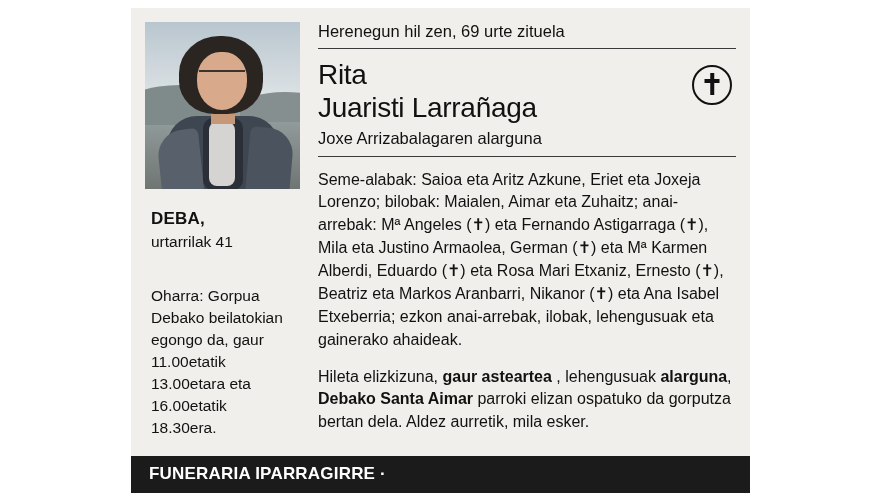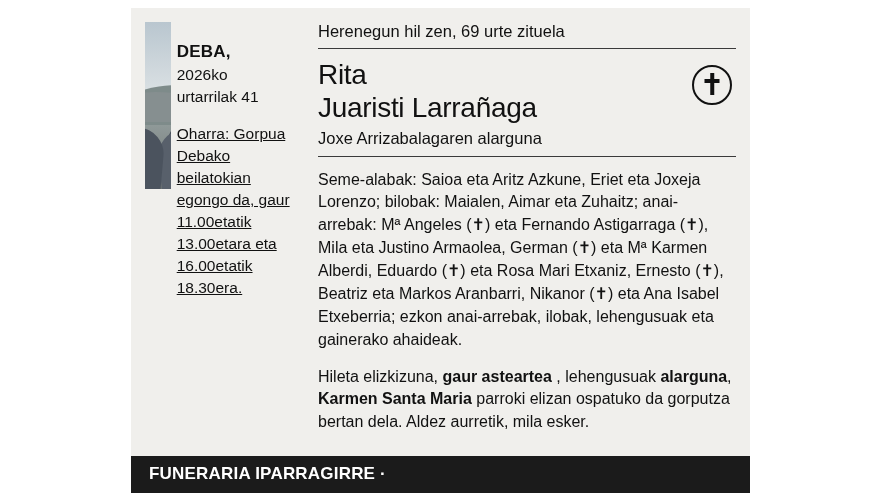--- a/index.html
+++ b/index.html
@@ -33,20 +33,21 @@
     display: flex;
     flex-direction: row;
     padding: 14px 14px 8px 14px;
     box-sizing: border-box;
   }
   
   .left-col {
     width: 155px;
     flex: 0 0 155px;
     display: flex;
+    flex-direction: column;
   }
   .photo {
     width: 155px;
     height: 167px;
     position: relative;
     overflow: hidden;
     background: #8aa2b4;
   }
   .photo .sky {
     position: absolute;
@@ -144,22 +145,21 @@
   }
   .left-text .city {
     font-weight: bold;
     font-size: 17px;
     letter-spacing: .2px;
   }
   .left-text .block {
     margin: 0;
   }
   .left-text .note {
-    margin-top: 15px;
-    text-decoration: underline;
+    margin-top: 32px;
   }
   
   .right-col {
     flex: 1 1 auto;
     padding-left: 18px;
     display: flex;
     flex-direction: column;
   }
   .kicker {
     font-size: 16.5px;
@@ -260,21 +260,20 @@
           <div class="scarf"></div>
           <div class="scarf2"></div>
           <div class="neck"></div>
           <div class="hair"></div>
           <div class="face"></div>
           <div class="glasses"></div>
         </div>
 
         <div class="left-text">
           <div class="block city">DEBA,</div>
-          <div class="block">2026ko</div>
           <div class="block">urtarrilak 41</div>
           <div class="block note">Oharra: Gorpua Debako beilatokian egongo da, gaur 11.00etatik 13.00etara eta 16.00etatik 18.30era.</div>
         </div>
       </div>
 
       <div class="right-col">
         <div class="kicker">Herenegun hil zen, 69 urte zituela</div>
         <div class="rule"></div>
 
         <div class="name-row">
@@ -286,21 +285,21 @@
             <div class="v"></div>
             <div class="h"></div>
           </div>
         </div>
 
         <div class="subtitle">Joxe Arrizabalagaren alarguna</div>
         <div class="rule2"></div>
 
         <p class="para">Seme-alabak: Saioa eta Aritz Azkune, Eriet eta Joxeja Lorenzo; bilobak: Maialen, Aimar eta Zuhaitz; anai-arrebak: Mª Angeles (✝) eta Fernando Astigarraga (✝), Mila eta Justino Armaolea, German (✝) eta Mª Karmen Alberdi, Eduardo (✝) eta Rosa Mari Etxaniz, Ernesto (✝), Beatriz eta Markos Aranbarri, Nikanor (✝) eta Ana Isabel Etxeberria; ezkon anai-arrebak, ilobak, lehengusuak eta gainerako ahaideak.</p>
 
-        <p class="para"><span>Hileta elizkizuna, </span><b>gaur asteartea</b><span> , lehengusuak </span><b>alarguna</b><span>, </span><b>Karmen Santa Maria</b><span> parroki elizan ospatuko da gorputza bertan dela. Aldez aurretik, mila esker.</span></p>
+        <p class="para"><span>Hileta elizkizuna, </span><b>gaur asteartea</b><span> , lehengusuak </span><b>alarguna</b><span>, </span><b>Debako Santa Aimar</b><span> parroki elizan ospatuko da gorputza bertan dela. Aldez aurretik, mila esker.</span></p>
       </div>
     </div>
 
     <div class="footer">
       <div class="f1">FUNERARIA IPARRAGIRRE ·</div>
 
     </div>
 
   </div>
 </div>

